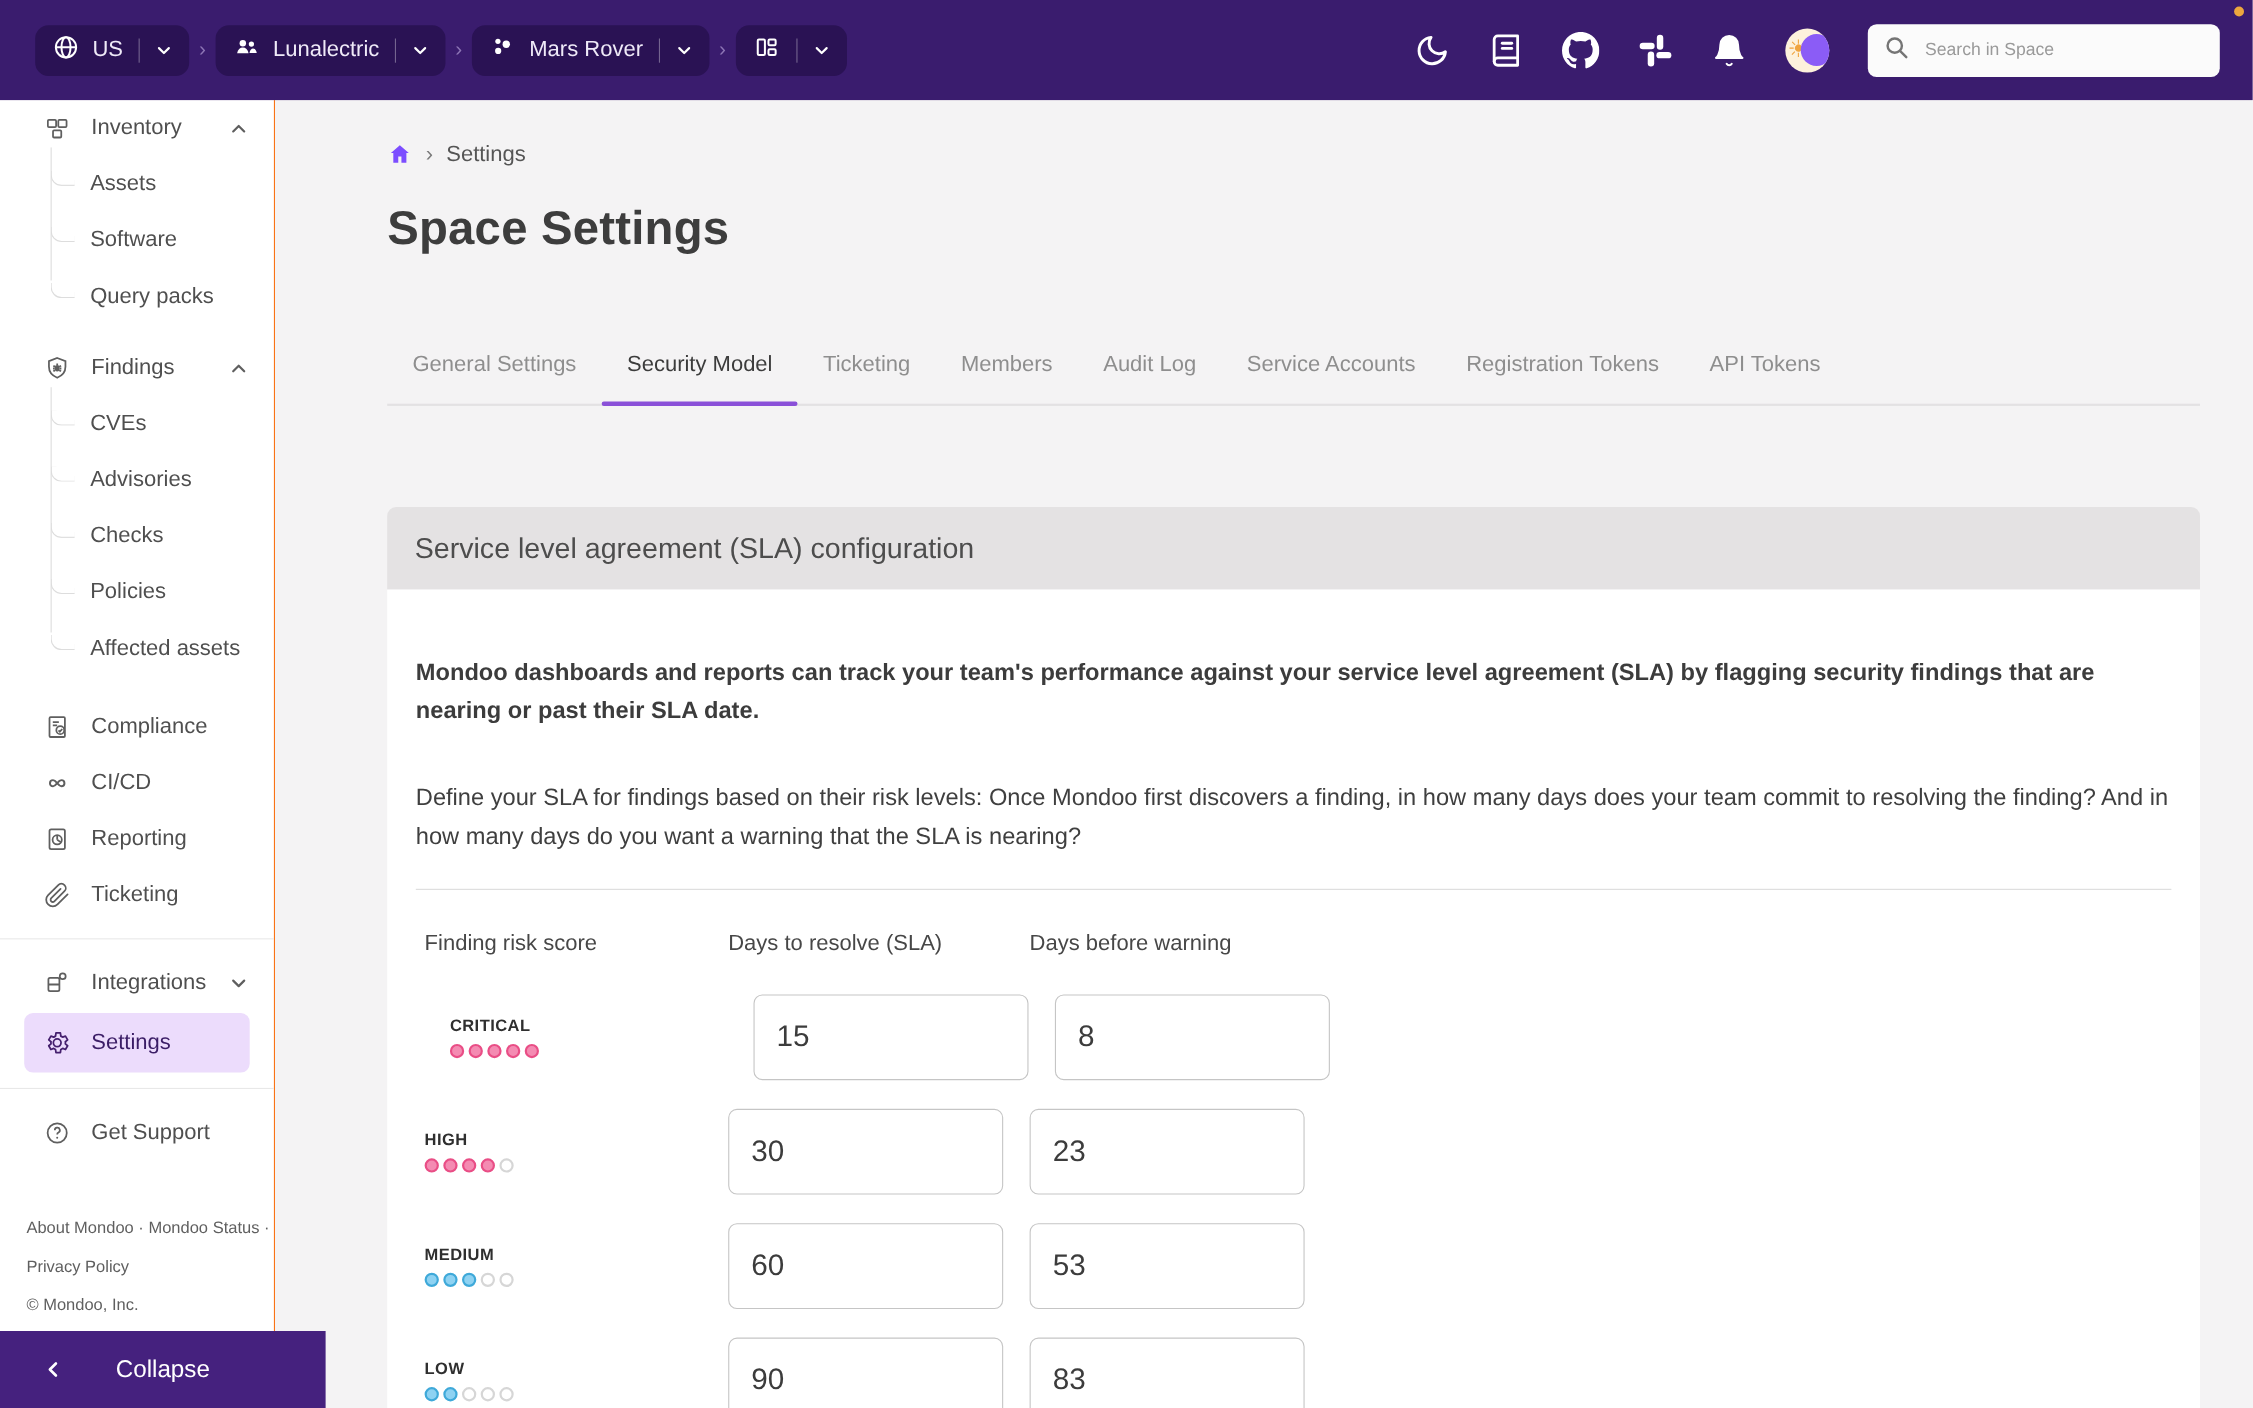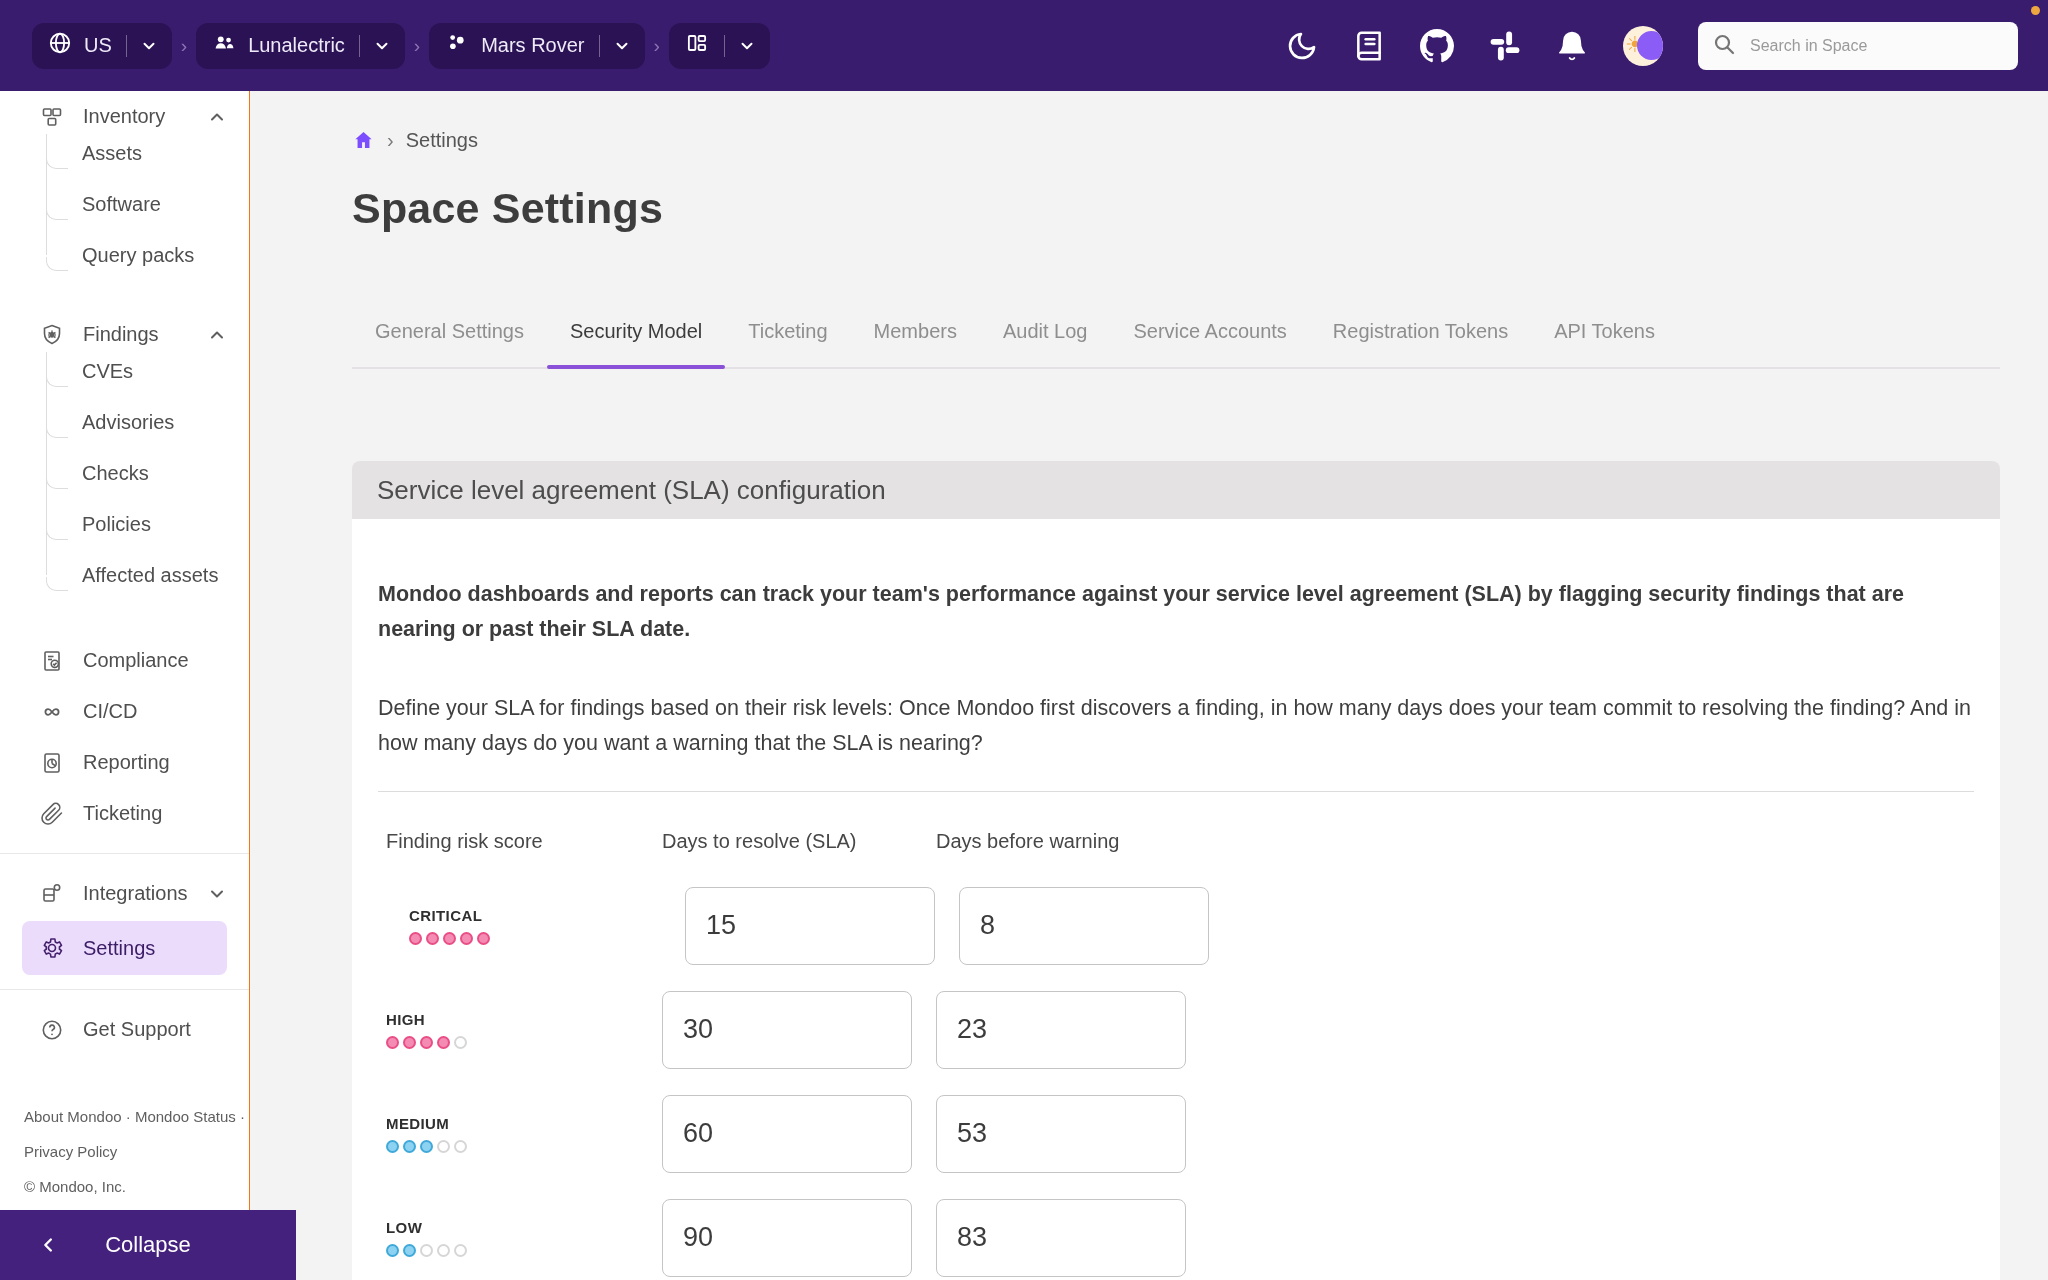--- a/index.html
+++ b/index.html
@@ -27,21 +27,21 @@
   .status-dot{position:absolute;top:6px;right:8px;width:9px;height:9px;border-radius:50%;background:#eda73e;z-index:20;}
 
   
   .sidebar{position:absolute;top:91px;left:0;width:250px;bottom:0;background:#fff;border-right:1px solid #f97316;}
   .nav{padding-top:0;}
   .nav-row{height:51px;display:flex;align-items:center;padding:0 22px 0 40px;color:#4f4f4f;font-size:20px;cursor:pointer;}
   .nav-row .nav-ic{width:24px;height:24px;flex:0 0 24px;display:flex;align-items:center;justify-content:center;margin-right:19px;color:#5f5f5f;}
   .nav-row .chev-right{margin-left:auto;display:flex;color:#5f5f5f;}
   .subtree{position:relative;margin:0 0 14px 0;}
   .subtree::before{content:'';position:absolute;left:46px;top:-8px;height:calc(100% - 32px);width:1px;background:#ddd;}
-  .sub-row{height:51px;display:flex;padding-left:82px;color:#4f4f4f;font-size:20px;position:relative;cursor:pointer;}
+  .sub-row{height:51px;display:flex;align-items:center;padding-left:82px;color:#4f4f4f;font-size:20px;position:relative;cursor:pointer;}
   .sub-row::before{content:'';position:absolute;left:46px;top:calc(50% - 13px);width:21px;height:13px;border-left:1px solid #ddd;border-bottom:1px solid #ddd;border-bottom-left-radius:10px;}
   .nav-row.group{margin-top:12px;}
   .nav-row.compliance{margin-top:20px;}
   .side-divider{height:1px;background:#e8e8e8;margin:14px 0;}
   .nav-row.integrations{margin-top:6px;}
   .active-pill{height:54px;margin:2px 22px 0;display:flex;align-items:center;padding:0 0 0 18px;background:#ecdcfc;border-radius:8px;color:#3b1d66;font-size:20px;font-weight:500;cursor:pointer;}
   .active-pill .nav-ic{width:24px;height:24px;margin-right:19px;color:#45206e;display:flex;align-items:center;justify-content:center;}
   .nav-row.support{margin-top:8px;}
   .side-footer{margin:44px 0 0 24px;font-size:15px;color:#5f5f5f;line-height:35px;}
   .side-footer .ln{display:block;}
@@ -55,21 +55,21 @@
   .breadcrumb .home{display:flex;cursor:pointer;}
   .breadcrumb .bc-sep{color:#7a7a7a;font-size:20px;}
   .breadcrumb .bc-item{color:#555;font-size:20px;}
   h1.page-title{margin:30px 0 0;font-size:43px;line-height:50px;color:#3d3d3d;font-weight:bold;letter-spacing:.2px;}
   .tabs{margin-top:86px;display:flex;border-bottom:2px solid #e3e1e3;}
   .tab{padding:0 23px 24px;font-size:20px;line-height:24px;color:#8e8e8e;position:relative;white-space:nowrap;cursor:pointer;}
   .tab.active{color:#3c3c3c;}
   .tab.active::after{content:'';position:absolute;left:0;right:0;bottom:-2px;height:4px;border-radius:2px;background:#8a50d8;}
 
   .card{margin-top:92px;border-radius:8px 8px 0 0;}
-  .card-header{height:58px;background:#e4e2e3;border-radius:8px 8px 0 0;display:flex;align-items:center;padding-left:25px;}
+  .card-header{height:75px;background:#e4e2e3;border-radius:8px 8px 0 0;display:flex;align-items:center;padding-left:25px;}
   .card-title{font-size:26px;color:#4d4d4d;}
   .card-body{background:#fff;padding:36px 26px 220px 26px;}
   .para-bold{font-size:21.5px;font-weight:bold;line-height:35px;color:#3c3c3c;max-width:1596px;}
   .para{margin-top:44px;font-size:21.5px;line-height:35px;color:#3f3f3f;max-width:1596px;}
   .body-hr{margin:30px 0 0;border:0;border-top:1px solid #dcdcdc;}
   .sla-table{margin-top:38px;padding-left:8px;}
   .grid-head{display:grid;grid-template-columns:276px 274px 1fr;font-size:20px;color:#474747;}
   .grid-row{display:grid;grid-template-columns:276px 274px 1fr;align-items:center;margin-top:26px;}
   .grid-row.first{margin-top:34px;margin-left:23px;}
   .sev-label{font-size:15px;font-weight:bold;color:#2f2f2f;letter-spacing:.4px;}

